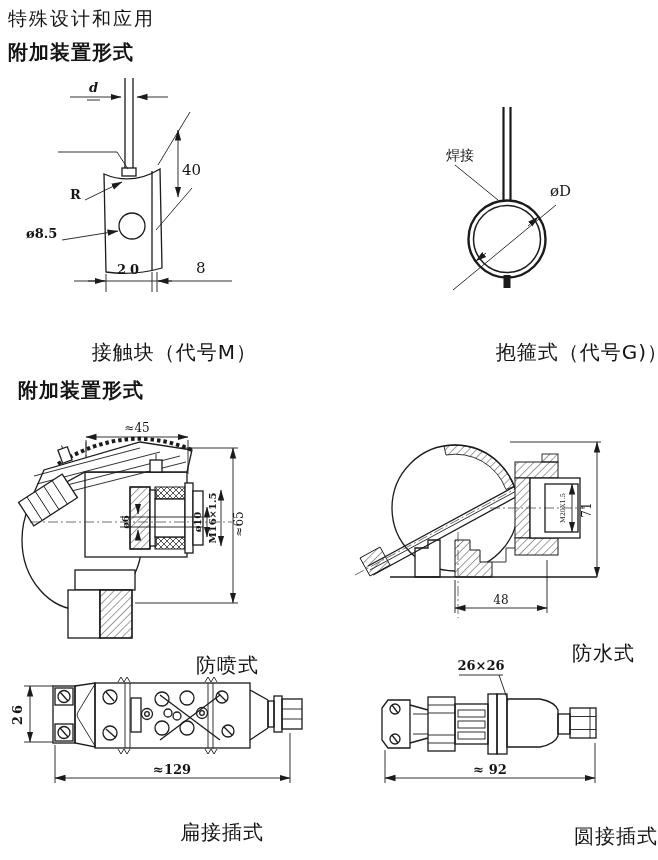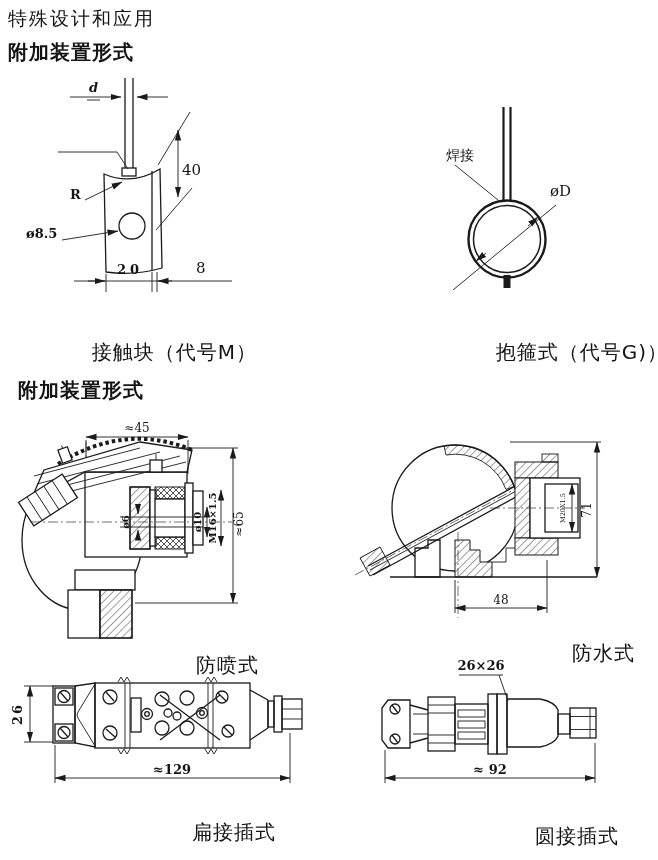--- a/index.html
+++ b/index.html
@@ -264,21 +264,21 @@
     <rect class="ln" x="264" y="46" width="8" height="36"></rect>
     <rect class="ln" x="272" y="49" width="20" height="30"></rect>
     <path class="dl" d="M272,59 H292 M272,69 H292"></path>
   </g>
   <g>
     <path class="dl" d="M45,95 V133 M280,83 V133"></path>
     <path class="dl" d="M45,128 H280" marker-start="url(#arr)" marker-end="url(#arr)"></path>
     <text class="dimtx-b" x="162" y="124" text-anchor="middle">≈129</text>
   </g>
 </svg>
-<div class="abs caption" style="left:76px;top:819px">扁接插式</div>
+<div class="abs caption" style="left:64px;top:819px">扁接插式</div>
 
 <svg style="left:355px;top:655px" width="265" height="140" viewBox="0 0 265 140">
   <g>
     <text class="dimtx-b" x="126" y="15" text-anchor="middle">26×26</text>
     <path class="dl" d="M104,20 H148"></path>
     <path class="dl" d="M144,20 L153,46"></path>
   </g>
   <g>
     <path class="ln" d="M27,53 L33,45 L55,45 L55,93 L33,93 L27,85 Z"></path>
     <circle class="ln" cx="40" cy="54" r="5"></circle>
@@ -311,13 +311,13 @@
   <g>
     <rect class="ln" x="215" y="53" width="26" height="30"></rect>
     <path class="dl" d="M215,61.5 H241 M215,74.5 H241 M235,53 V83"></path>
   </g>
   <g>
     <path class="dl" d="M30,95 V128 M240,88 V128"></path>
     <path class="dl" d="M30,123 H240" marker-start="url(#arr)" marker-end="url(#arr)"></path>
     <text class="dimtx-b" x="135" y="119" text-anchor="middle">≈ 92</text>
   </g>
 </svg>
-<div class="abs caption" style="left:419px;top:823px">圆接插式</div>
+<div class="abs caption" style="left:458px;top:823px">圆接插式</div>
 
 </body></html>

